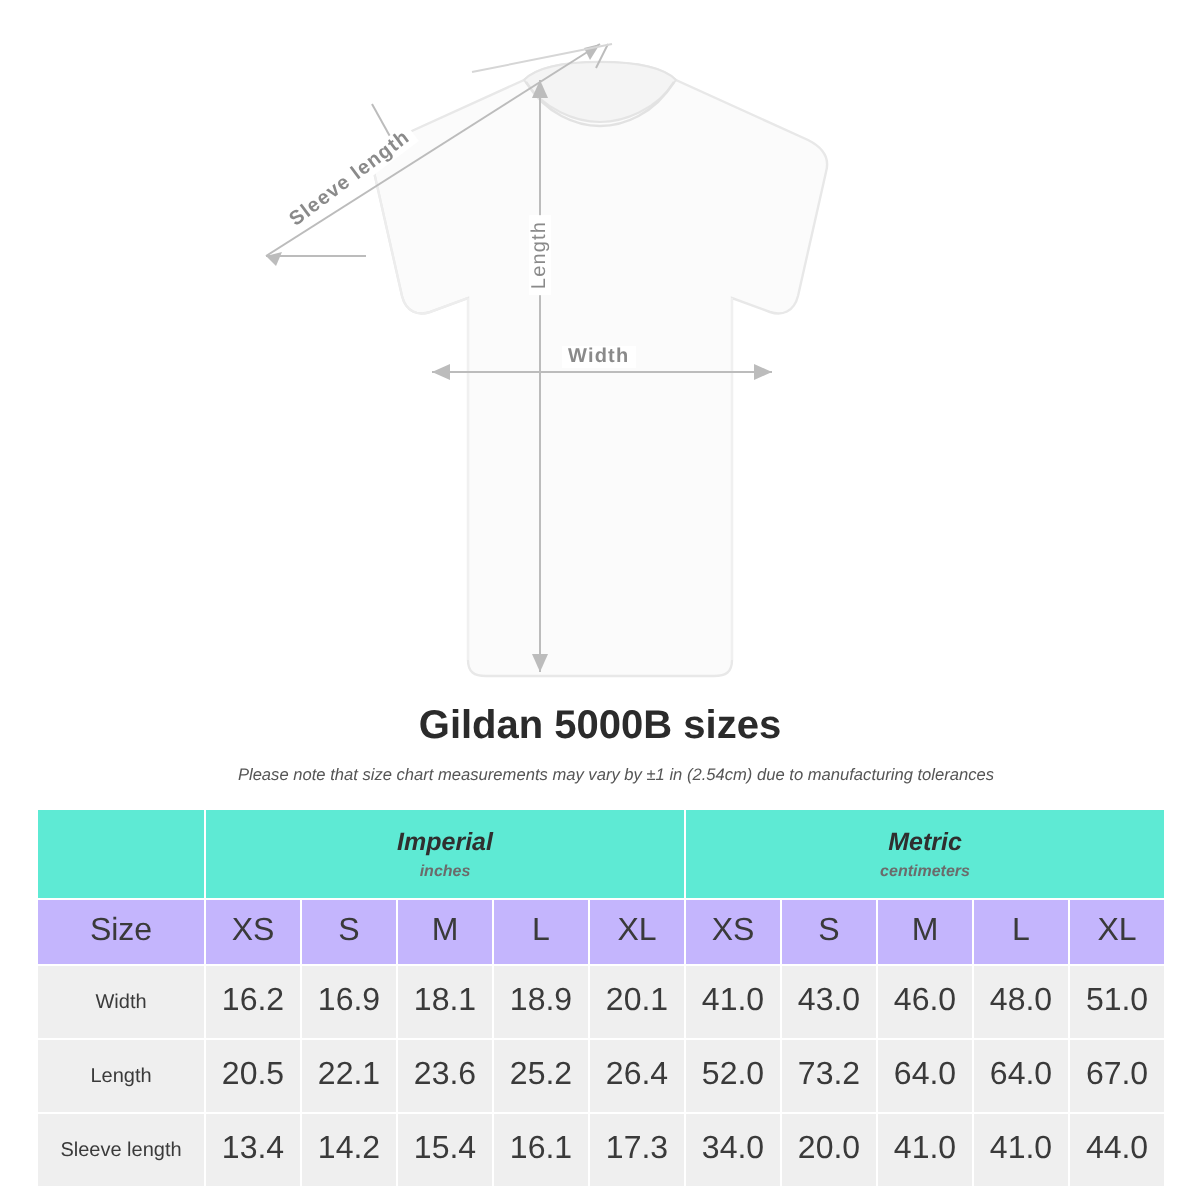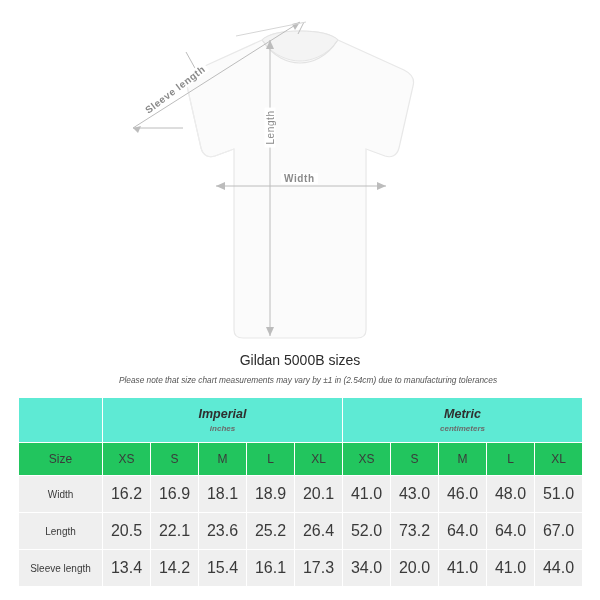--- a/index.html
+++ b/index.html
@@ -47,22 +47,22 @@
   }
   .dim-label.width-lbl { font-weight: bold; }
   .dim-label.length-lbl { font-weight: normal; }
 
   
   .title-block {
     text-align: center;
     margin-top: 4px;
   }
   .chart-title {
-    font-size: 14px;
-    font-weight: normal;
+    font-size: 20px;
+    font-weight: bold;
     color: #2b2b2b;
   }
   .chart-note {
     font-size: 8.3px;
     color: #555;
     margin-top: 7px;
     font-style: italic;
     padding-left: 16px;
   }
 
@@ -96,23 +96,23 @@
   }
   .group-unit {
     font-style: italic;
     font-size: 8px;
     color: #6b6b6b;
     display: block;
     margin-top: 3px;
     font-weight: bold;
   }
   tr.header-row td {
-    background: #22c55e;
+    background: #c4b5fd;
     height: 30px;
-    font-size: 12px;
+    font-size: 16px;
     color: #3a3a3a;
   }
   tr.header-row td.rowlabel-head { font-weight: normal; }
   tr.data-row td {
     background: #efefef;
     height: 34px;
     font-size: 16px;
     color: #3a3a3a;
   }
   tr.data-row td.row-label {

